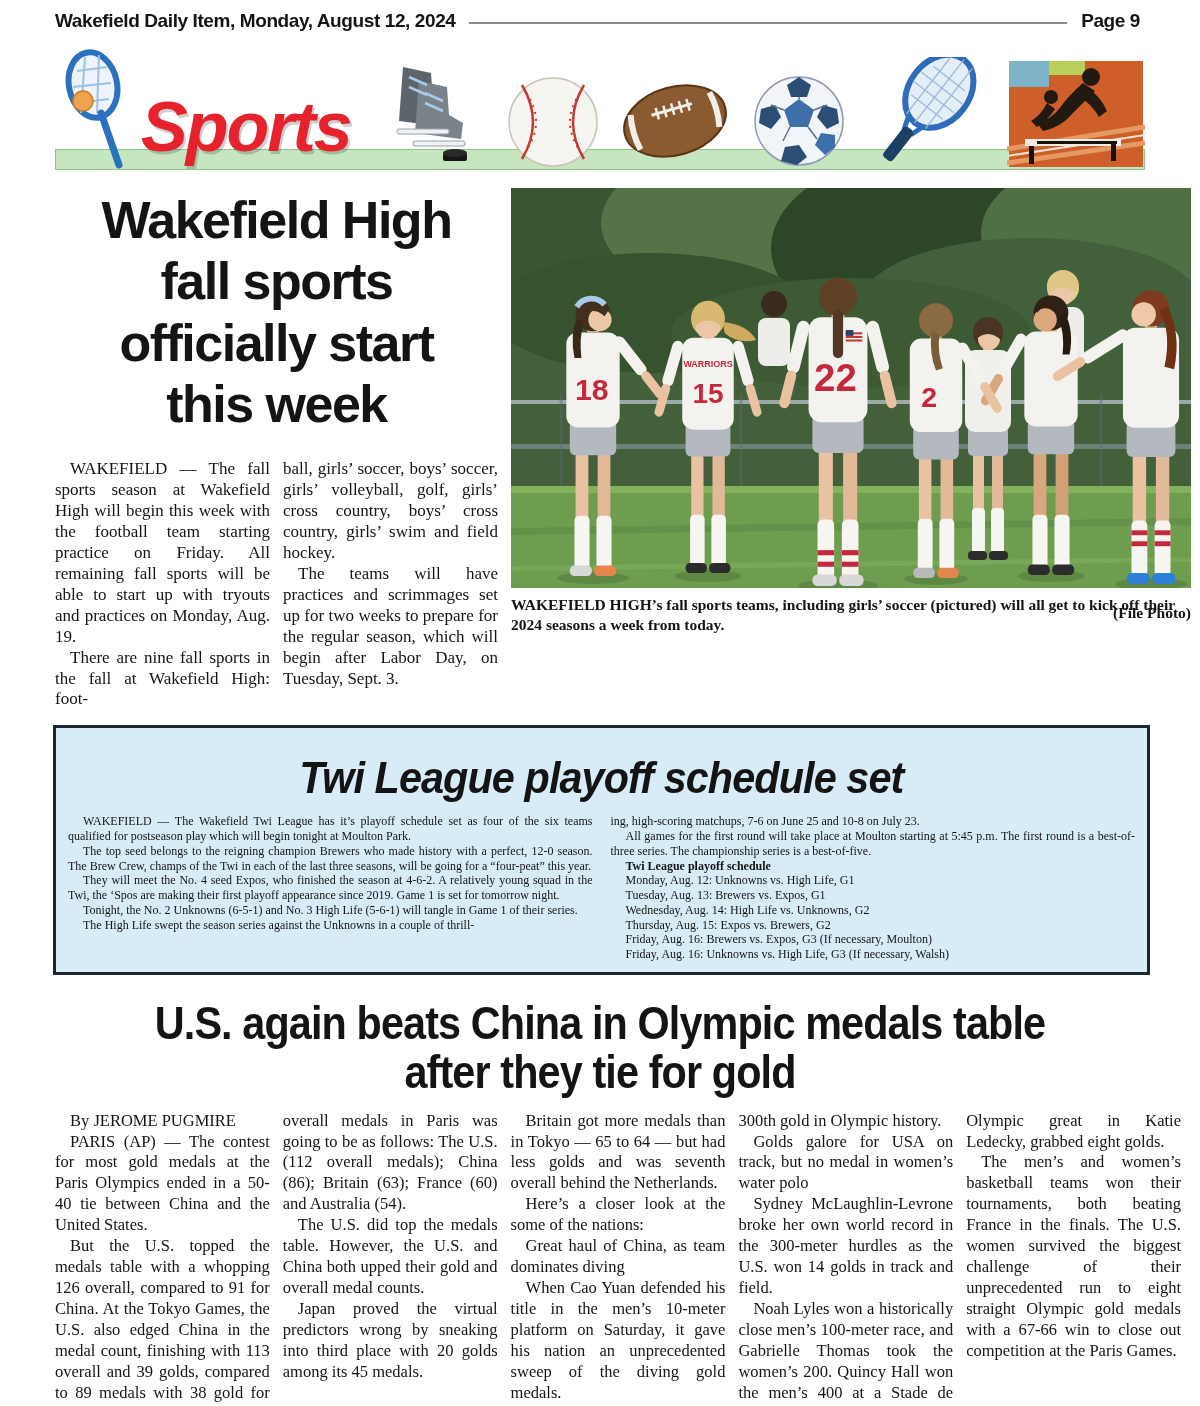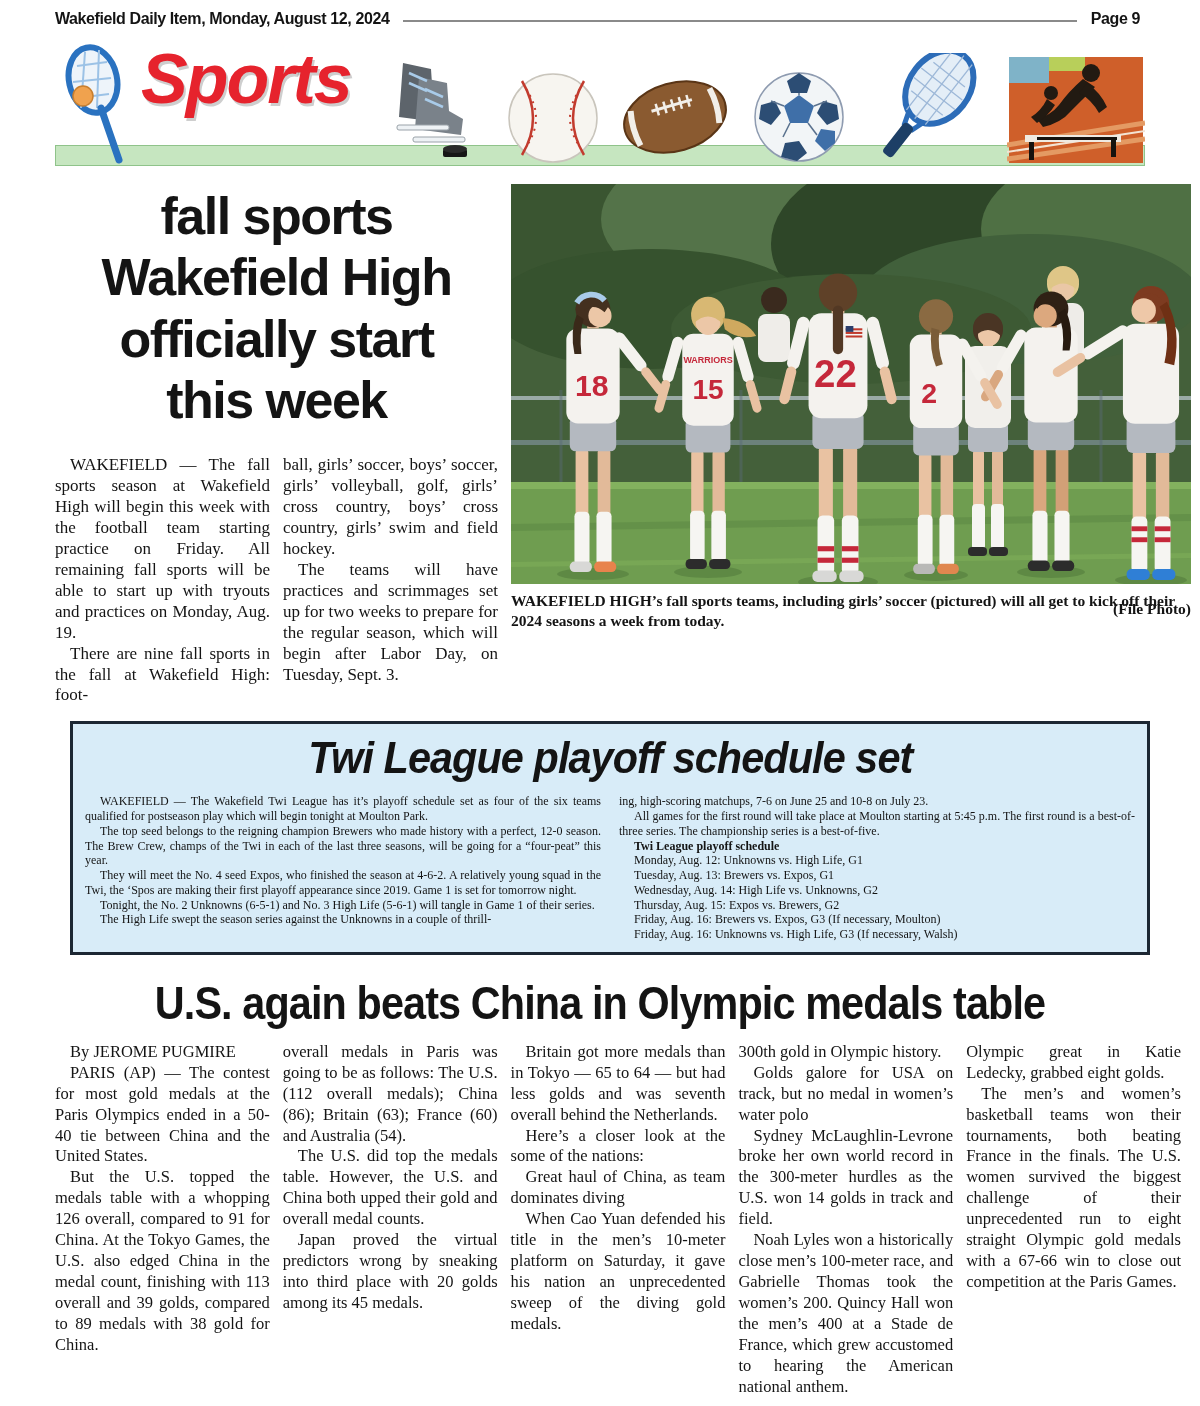--- a/index.html
+++ b/index.html
@@ -5,28 +5,28 @@
   * { margin:0; padding:0; box-sizing:border-box; }
   html,body { background:#ffffff; }
   body {
     width:1200px; height:1406px; overflow:hidden; position:relative;
     font-family:"Liberation Serif","DejaVu Serif",serif; color:#141414;
   }
   
   .header { display:flex; align-items:center; gap:14px; padding:10px 60px 0 55px; }
   .mast, .pageno {
     font-family:"Liberation Sans","DejaVu Sans",sans-serif;
-    font-weight:bold; font-size:16px; letter-spacing:-0.4px; white-space:nowrap;
+    font-weight:bold; font-size:19px; letter-spacing:-0.4px; white-space:nowrap;
   }
   .hrule { flex:1; border-top:2px solid #8a8a8a; margin-top:3px; }
   
   .banner { position:relative; margin:16px 55px 0 55px; height:122px; }
   .greenbar { position:absolute; left:0; right:0; bottom:0; height:21px;
     background:#c6e6c0; border:1px solid #8fc38a; }
-  .banner-row { position:absolute; inset:0; display:flex; }
+  .banner-row { position:absolute; inset:0; display:flex; align-items:flex-end; }
   .banner-row svg { flex:none; margin-bottom:1px; }
   .sports-logo {
     font-family:"Liberation Sans","DejaVu Sans",sans-serif; font-weight:bold; font-style:italic;
     font-size:70px; color:#e6232d; line-height:1; margin:0 6px 8px -22px;
     text-shadow:2px 3px 0 rgba(60,60,60,.25); letter-spacing:-2px; z-index:2;
   }
   .icon-strip { flex:1; display:flex; align-items:flex-end; justify-content:space-between; padding-left:28px; }
   
   .lead { display:flex; gap:13px; margin:18px 55px 0 55px; }
   .lead-left { width:443px; flex:none; }
@@ -40,21 +40,21 @@
   .col p { text-align:justify; text-indent:15px; margin:0; }
   .col p.noindent { text-indent:0; }
   .col p.plain { text-align:left; }
   .col p.bold { font-weight:bold; text-align:left; }
   .lead-cols { font-size:17px; line-height:1.23; }
   .photo-wrap { width:680px; flex:none; }
   .photo { display:block; }
   .caption { position:relative; font-weight:bold; font-size:15.5px; line-height:1.28; margin-top:7px; padding-right:4px; }
   .credit { position:absolute; right:0; bottom:12px; }
   
-  .twi { margin:15px 50px 0 70px; background:#d8ecf8; border:3px solid #1c2733; padding:4px 12px 10px 12px; }
+  .twi { margin:15px 50px 0 53px; background:#d8ecf8; border:3px solid #1c2733; padding:20px 12px 10px 12px; }
   .twi h2 { text-align:center; margin:4px 0 10px 0; }
   .squish { display:inline-block; transform:scaleX(0.92); transform-origin:center; white-space:nowrap;
     font-family:"Liberation Sans","DejaVu Sans",sans-serif; font-weight:bold; }
   .twi .squish { font-style:italic; font-size:45px; letter-spacing:-1px; }
   .twi-cols { font-size:12px; line-height:1.23; gap:18px; }
   
   .oly h2 { text-align:center; margin:24px 0 14px 0; line-height:1.04; }
   .oly h2 .squish { font-size:47px; letter-spacing:-1px; transform:scaleX(0.88); display:block; margin:0 auto; }
   .oly h2 .line { display:block; }
   .oly-cols { margin:0 19px 0 55px; font-size:16.5px; line-height:1.27; }
@@ -190,22 +190,22 @@
           </g>
         </svg>
 
       </div>
     </div>
   </div>
 
   <section class="lead">
     <div class="lead-left">
       <h1>
+        <span>Wakefield High</span>
         <span>fall sports</span>
-        <span>Wakefield High</span>
         <span>officially start</span>
         <span>this week</span>
       </h1>
       <div class="cols lead-cols">
           <div class="col">
             <p>WAKEFIELD — The fall sports season at Wakefield High will begin this week with the football team starting practice on Friday. All remaining fall sports will be able to start up with tryouts and practices on Monday, Aug. 19.</p>
             <p>There are nine fall sports in the fall at Wakefield High: foot-</p>
           </div>
           <div class="col">
             <p class="noindent">ball, girls’ soccer, boys’ soccer, girls’ volleyball, golf, girls’ cross country, boys’ cross country, girls’ swim and field hockey.</p>
@@ -452,20 +452,23 @@
           <p class="plain">Friday, Aug. 16: Unknowns vs. High Life, G3 (If necessary, Walsh)</p>
         </div>
       </div>
   </section>
 
   <section class="oly">
     <h2>
       <span class="line">
           <span class="squish">U.S. again beats China in Olympic medals table</span>
         </span>
+      <span class="line">
+          <span class="squish">after they tie for gold</span>
+        </span>
     </h2>
     <div class="cols oly-cols">
         <div class="col">
           <p class="plain">By JEROME PUGMIRE</p>
           <p>PARIS (AP) — The contest for most gold medals at the Paris Olympics ended in a 50-40 tie between China and the United States.</p>
           <p>But the U.S. topped the medals table with a whopping 126 overall, compared to 91 for China. At the Tokyo Games, the U.S. also edged China in the medal count, finishing with 113 overall and 39 golds, compared to 89 medals with 38 gold for China.</p>
         </div>
         <div class="col">
           <p class="noindent">overall medals in Paris was going to be as follows: The U.S. (112 overall medals); China (86); Britain (63); France (60) and Australia (54).</p>
           <p>The U.S. did top the medals table. However, the U.S. and China both upped their gold and overall medal counts.</p>

